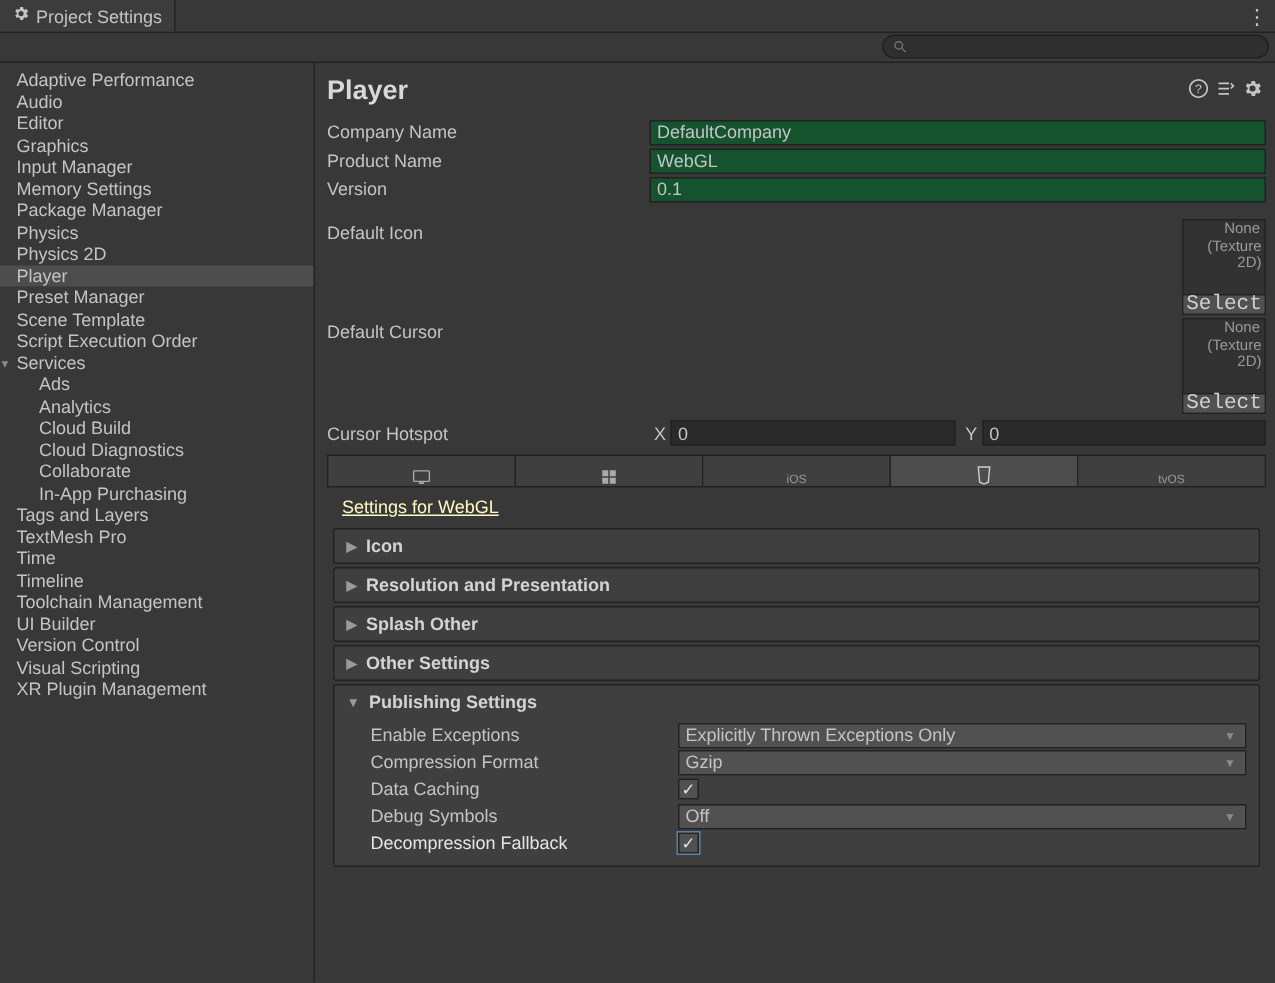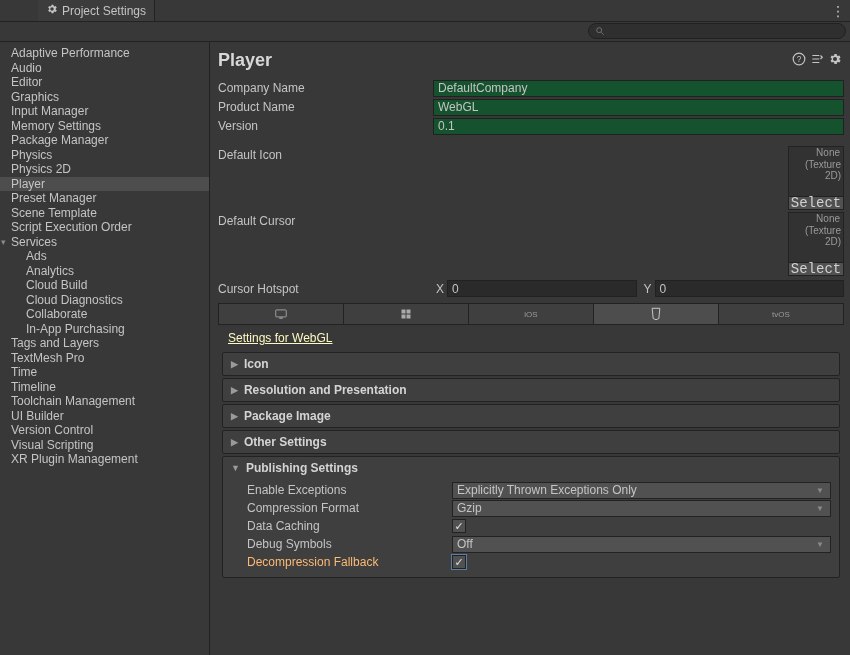--- a/index.html
+++ b/index.html
@@ -19,21 +19,20 @@
     display: flex;
     align-items: stretch;
     border-bottom: 1px solid #222;
   }
   .tab {
     background: #3c3c3c;
     border-right: 1px solid #222;
     display: flex; align-items: center;
     padding: 0 8px;
     gap: 4px;
-    margin-left: 38px;
   }
   .tab .gear { font-size: 12px; }
   .titlebar-spacer { flex: 1; }
   .kebab { width: 24px; display: flex; align-items: center; justify-content: center; font-size: 14px; }
   .searchrow {
     height: 20px;
     background: #383838;
     display: flex;
     border-bottom: 1px solid #222;
   }
@@ -109,42 +108,42 @@
     display:block; background:#515151; color:#d0d0d0;
     text-align:center; font-size:14px; line-height:12px;
     margin-top: 14px; border-top:1px solid #222;font-family:Liberation Mono, monospace;
   }
   .xy-row { display: flex; align-items: center; margin: 4px 0 6px; }
   .xy-row .field-label { width: 215px; }
   .xy-row .axis { width: 14px; text-align: center; }
   .xy-row .axis-input { flex: 1; background:#2a2a2a; border:1px solid #212121; color:#c4c4c4; height:17px; padding:0 4px; font-size:12px; font-family:inherit; }
   .xy-row .axis-input:first-of-type { margin-right: 4px; }
   .platform-tabs { display: flex; border: 1px solid #222; margin-bottom: 0; }
-  .plat-tab { flex: 1; height: 20px; background: #3f3f3f; border-right: 1px solid #222; display:flex; align-items:center; justify-content:center; }
+  .plat-tab { flex: 1; height: 20px; background: #3f3f3f; border-right: 1px solid #222; display:flex; align-items:flex-end; justify-content:center; }
   .plat-tab:last-child { border-right: none; }
   .plat-tab.active { background: #4d4d4d; }
   .plat-tab .tiny { font-size: 8px; color: #9a9a9a; }
   .settings-for { padding: 6px 6px 6px 10px; color:#fef9c3;text-decoration:underline; }
   .group {
     background: #3f3f3f;
     border: 1px solid #222;
     border-radius: 2px;
     margin: 1px 4px 2px 4px;
   }
   .group-head {
     display: flex; align-items: center; gap: 6px;
     padding: 4px 8px;
     font-weight: 600;
     color: #d4d4d4;
   }
   .tri { font-size: 9px; color: #9a9a9a; }
   .group-body { padding: 2px 8px 6px 24px; }
   .pub-row { display: flex; align-items: center; height: 18px; }
   .pub-label { width: 205px; }
-  .pub-label.link { color: #fdba74; }
+  .pub-label.link { color: #e5e5e5; }
   .pub-select {
     flex: 1; height: 17px; background:#515151; border:1px solid #222;
     color:#c4c4c4; padding: 0 4px; display:flex; align-items:center; position:relative;
   }
   .pub-select::after { content:"▼"; position:absolute; right:6px; font-size:8px; color:#8a8a8a; }
   .pub-check {
     width: 14px; height:14px; background:#515151; border:1px solid #222;
     display:flex; align-items:center; justify-content:center;
   }
   .pub-check.on::after { content:"✓"; font-size:11px; color:#e2e2e2; }
@@ -316,21 +315,21 @@
       </div>
       <div class="group">
         <div class="group-head">
             <span class="tri">▶</span>
             <span>Resolution and Presentation</span>
           </div>
       </div>
       <div class="group">
         <div class="group-head">
             <span class="tri">▶</span>
-            <span>Package Image</span>
+            <span>Splash Other</span>
           </div>
       </div>
       <div class="group">
         <div class="group-head">
             <span class="tri">▶</span>
             <span>Other Settings</span>
           </div>
       </div>
 
       <div class="group">

